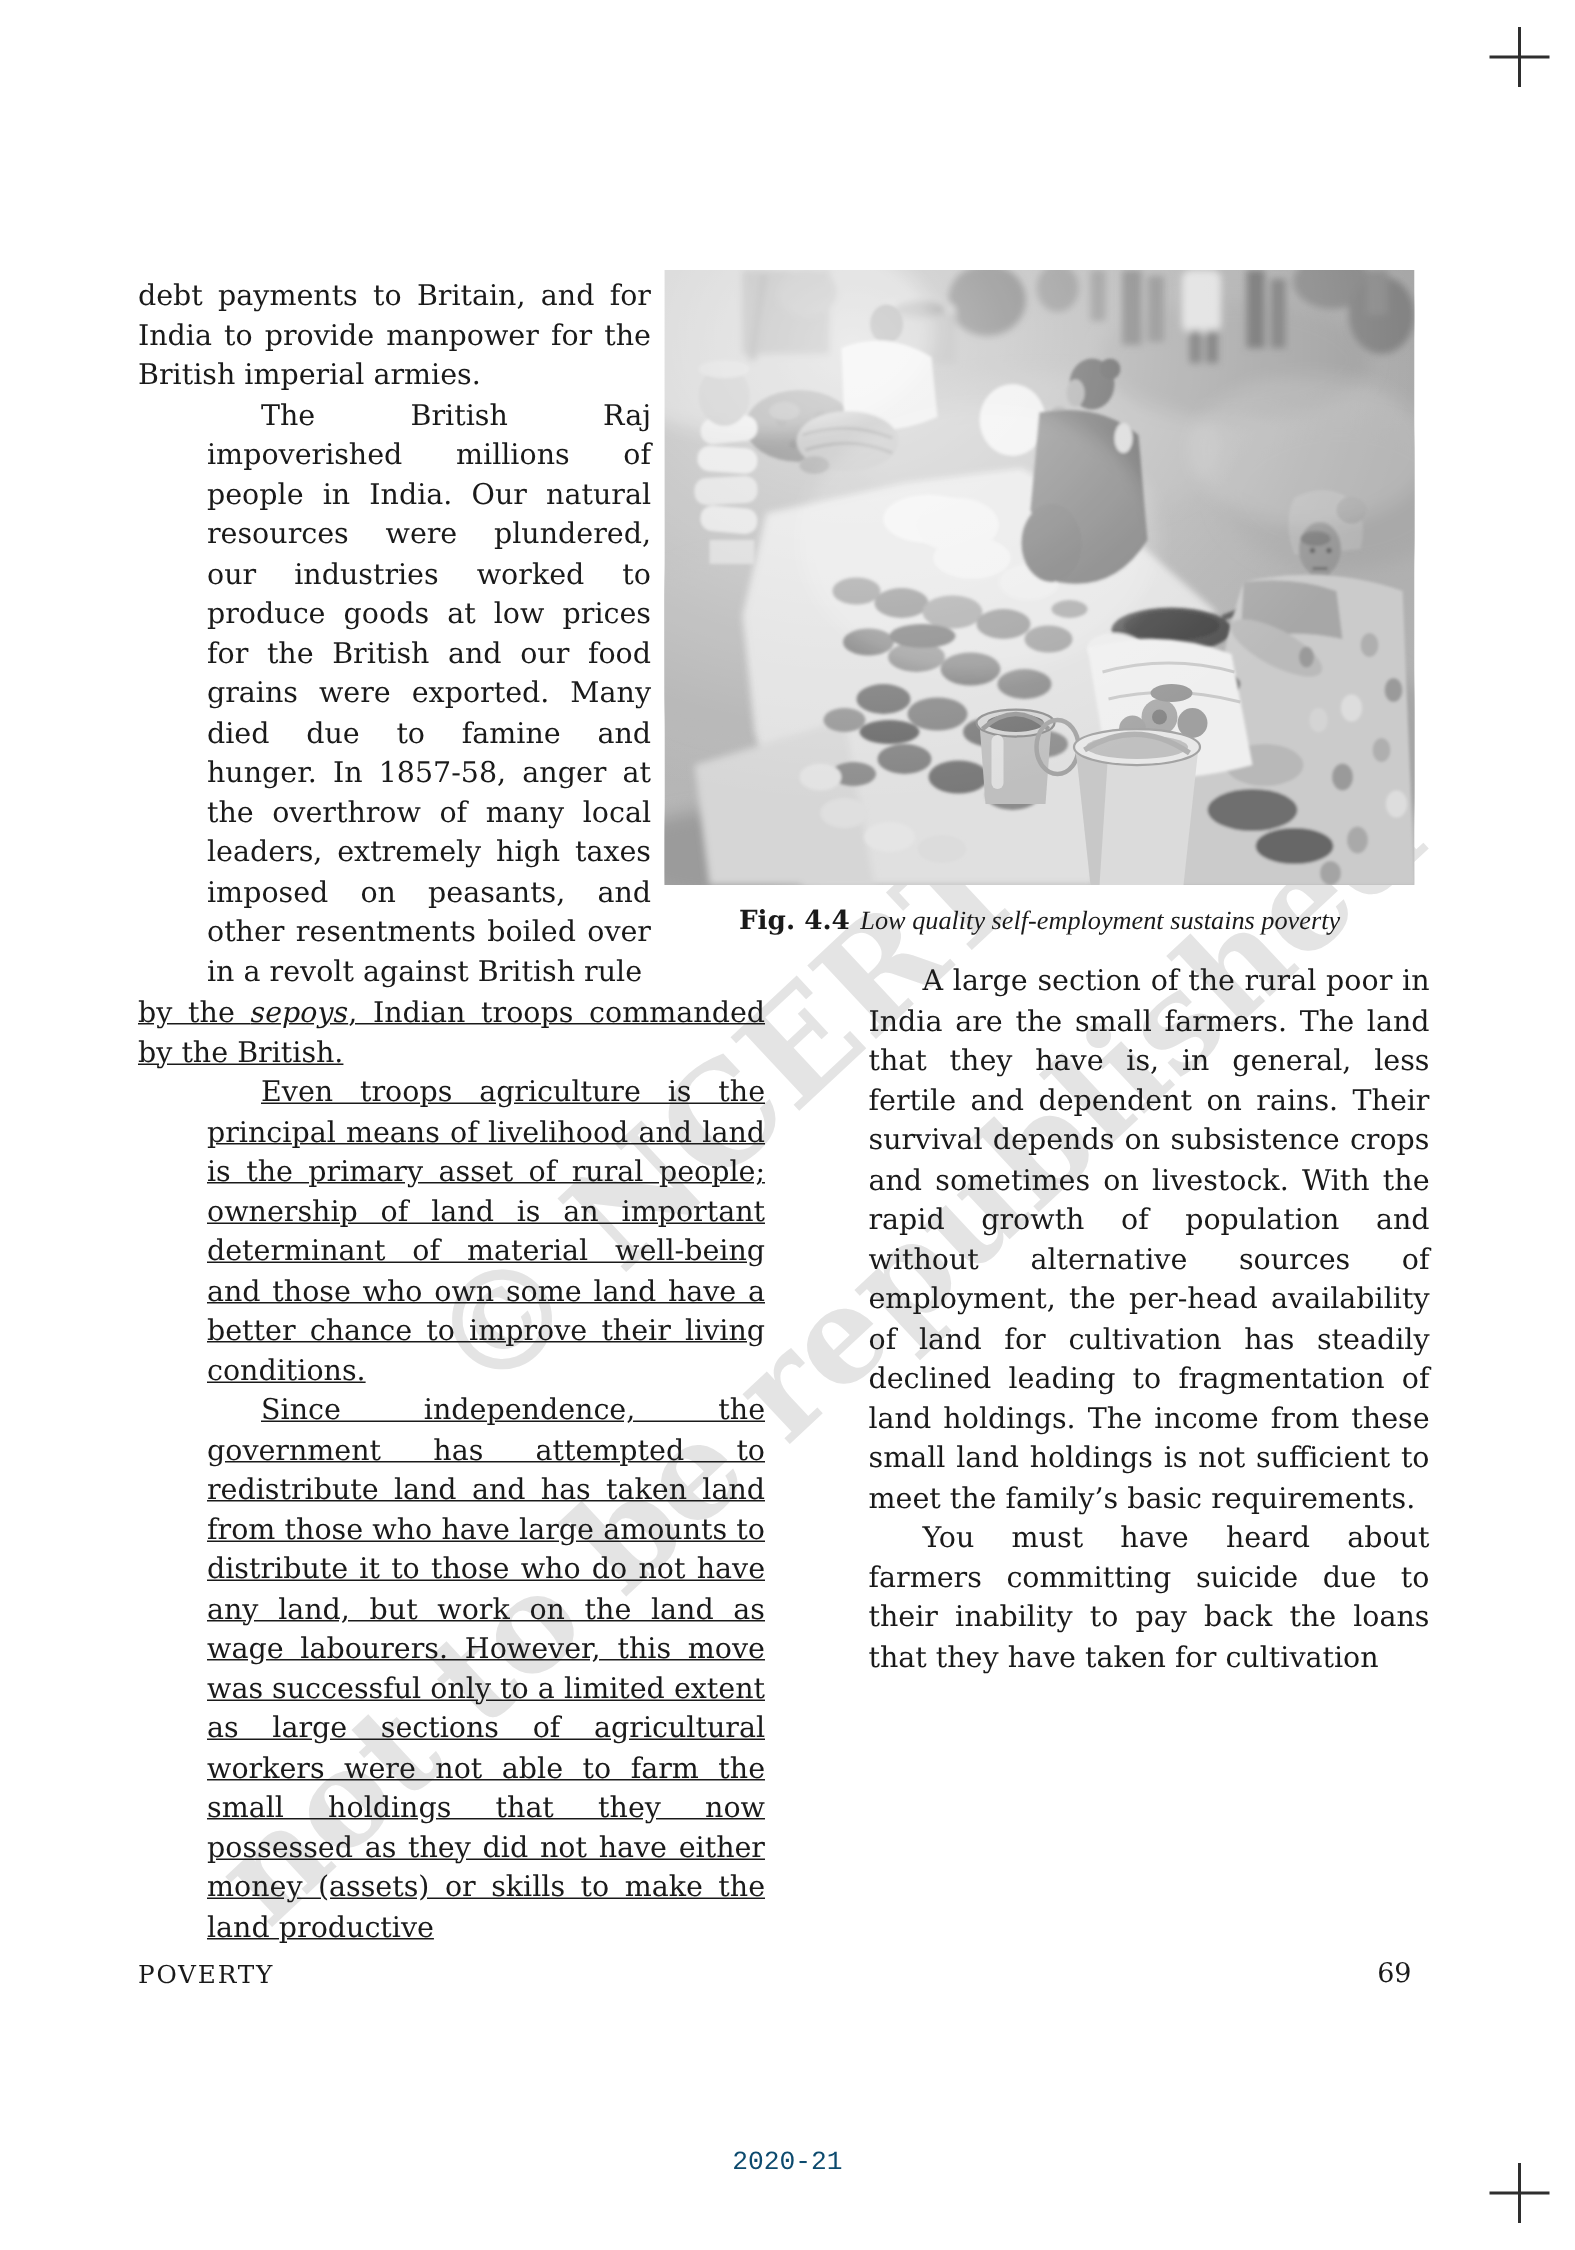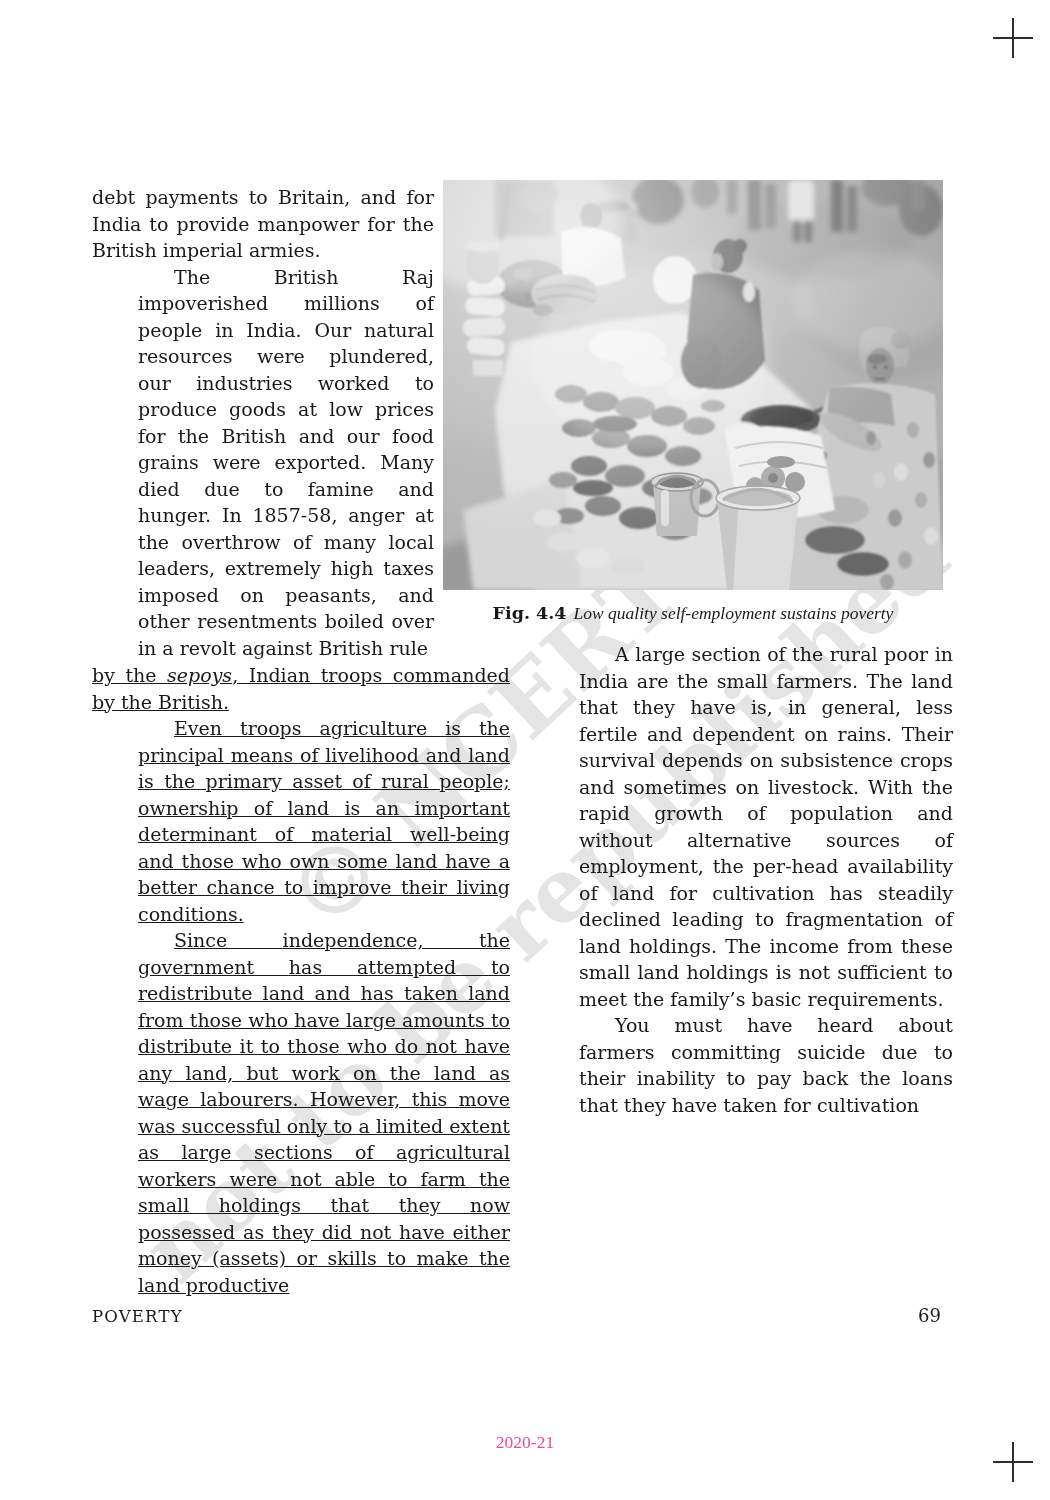--- a/index.html
+++ b/index.html
@@ -33,21 +33,21 @@
   #fig-caption .fig-text{font-style:italic;font-family:Liberation Serif, serif;}
   
   #footer-row{
     position:absolute;left:92px;top:1305px;width:849px;z-index:2;
     display:flex;justify-content:space-between;align-items:flex-end;
   }
   #footer-left{font-size:16.5px;letter-spacing:1.2px;}
   #footer-right{font-size:18px;}
   #year-line{
     position:absolute;left:0;top:1432px;width:1050px;text-align:center;z-index:2;
-    font-family:Liberation Serif, serif;font-size:17.5px;color:#ec4899;
+    font-family:Liberation Mono, monospace;font-size:17.5px;color:#0c4a6e;
   }
   
   .crop{position:absolute;background:#2e2e2e;z-index:3;}
   .crop.h{width:40px;height:2px;}
   .crop.v{width:2px;height:40px;}
 </style>
 </head>
 <body>
 
 <div class="layer">

